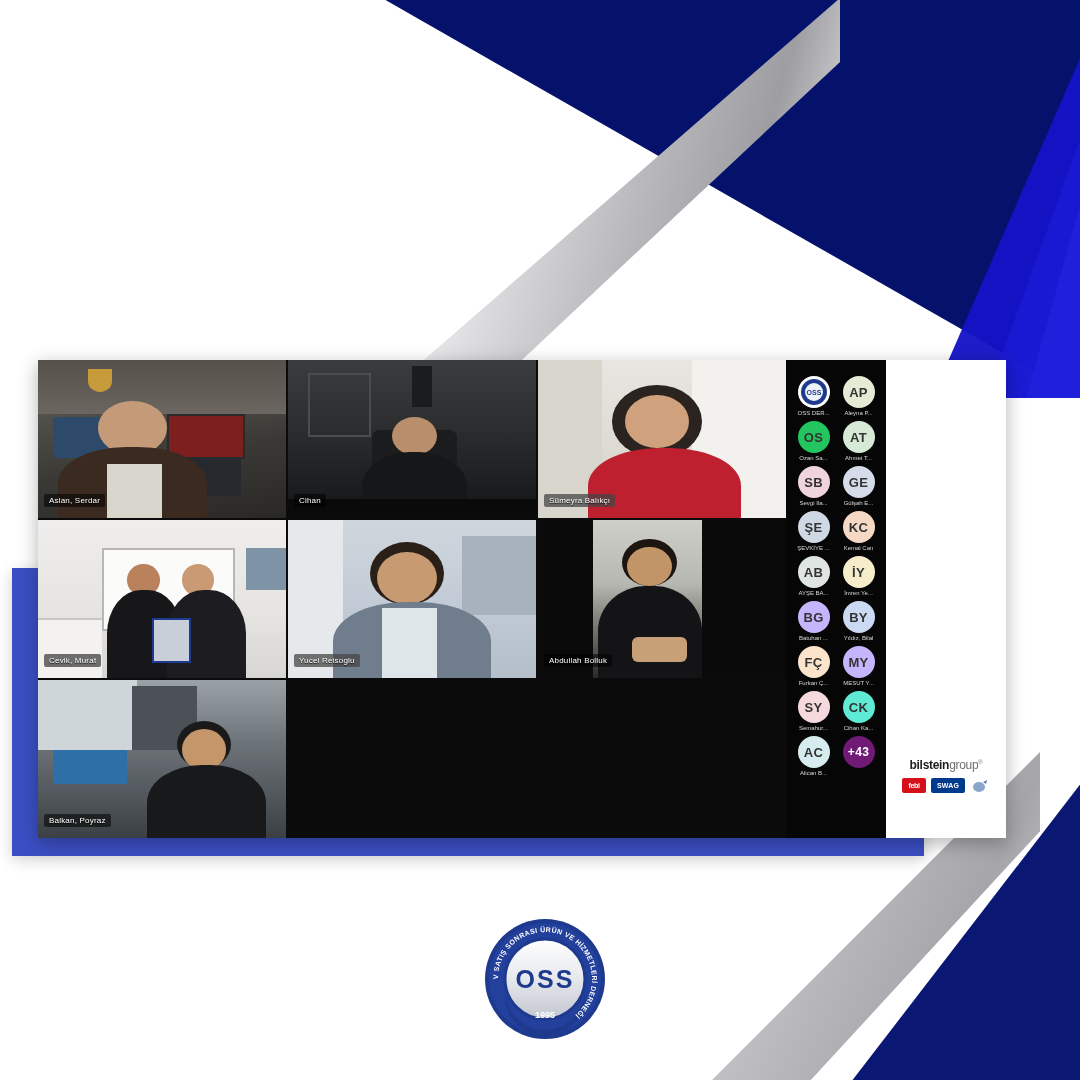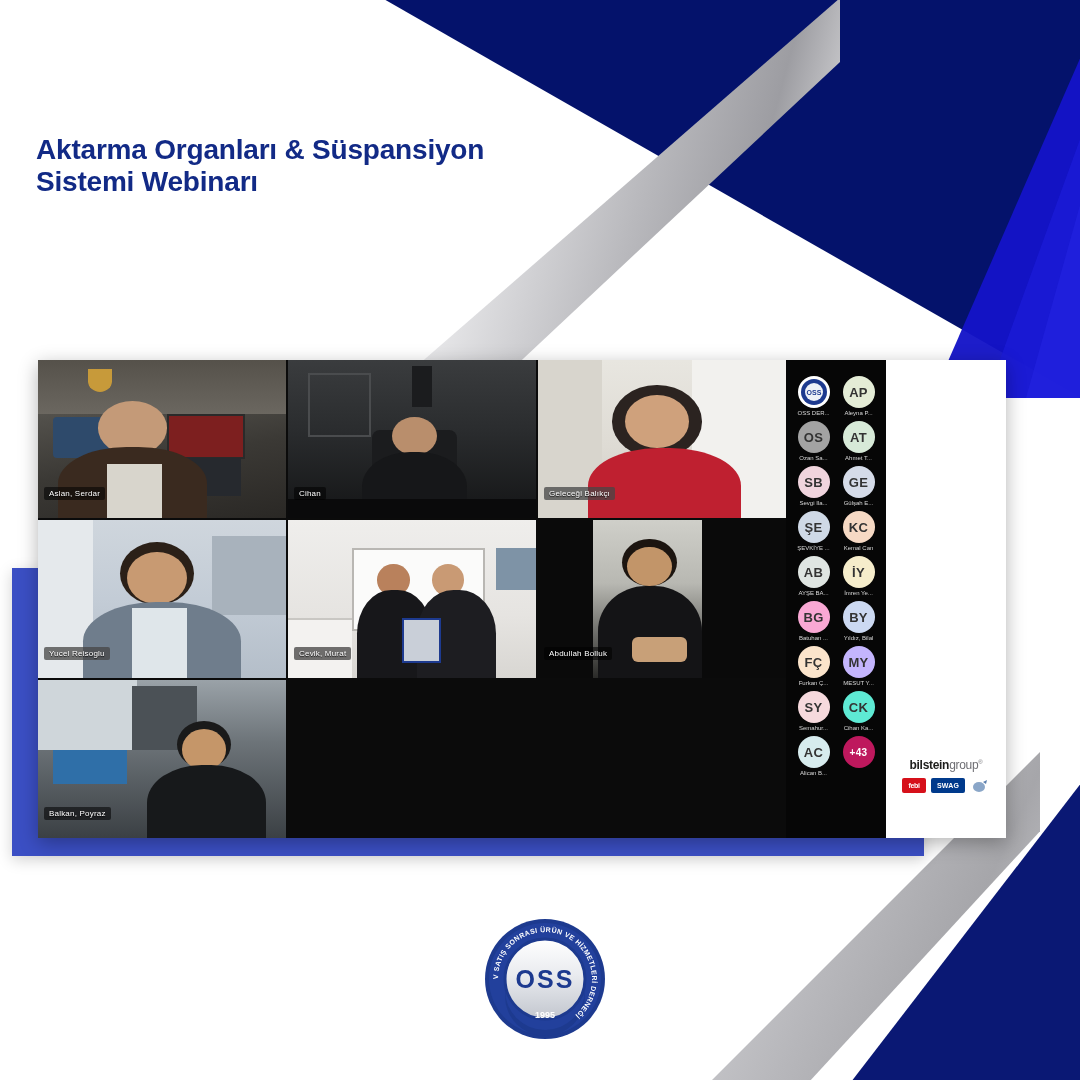--- a/index.html
+++ b/index.html
@@ -87,21 +87,21 @@
     background:#ffffff;box-shadow:0 5px 18px rgba(0,0,0,.3);overflow:hidden;
   }
   .video-grid{
     position:absolute;left:0;top:0;width:748px;height:478px;
     display:grid;grid-template-columns:repeat(3,1fr);grid-template-rows:repeat(3,1fr);
     gap:2px;background:#0b0b0b;
   }
   .tile{position:relative;overflow:hidden;background:#000;}
   .tile .scene{position:absolute;inset:0;}
   .nametag{
-    position:absolute;left:6px;bottom:18px;z-index:4;
+    position:absolute;left:6px;bottom:11px;z-index:4;
     font-size:8px;color:#fff;padding:2px 5px;letter-spacing:.2px;
     background:rgba(0,0,0,.55);border-radius:2px;white-space:nowrap;
     text-shadow:0 1px 1px rgba(0,0,0,.9);
   }
   .nametag.light{background:rgba(70,70,70,.75);}
 
   
   .head{position:absolute;border-radius:50%;}
   .body{position:absolute;border-radius:46% 46% 0 0;}
 
@@ -117,21 +117,21 @@
   .p-cell{display:flex;flex-direction:column;align-items:center;}
   .avatar{
     width:32px;height:32px;border-radius:50%;
     display:flex;align-items:center;justify-content:center;
     font-size:13px;font-weight:bold;color:#333;letter-spacing:.3px;
   }
   .p-name{
     font-size:6px;color:#d8d8d8;margin-top:2px;max-width:46px;
     overflow:hidden;text-overflow:ellipsis;white-space:nowrap;text-align:center;
   }
-  .avatar.more{background:#be185d;color:#fff;font-size:10px;}
+  .avatar.more{background:#701a75;color:#fff;font-size:12px;}
   .oss-avatar{
     width:32px;height:32px;border-radius:50%;background:#fff;
     display:flex;align-items:center;justify-content:center;position:relative;
   }
 
   
   .brand-panel{
     position:absolute;right:0;top:0;width:120px;height:478px;background:#fff;
   }
   .brand-inner{position:absolute;left:8px;top:398px;width:104px;text-align:center;}
@@ -167,22 +167,20 @@
   <div class="deco tr-blue2"></div>
   <div class="deco tr-blue3"></div>
 
   <div class="deco br-navy"></div>
   <div class="deco br-navy2"></div>
   <div class="deco br-gray"></div>
 
   <div class="deco blue-plate"></div>
 
   <div class="title-block">
-    <h2 class="subtitle">Aktarma Organları &amp; Süspansiyon
-Sistemi Webinarı</h2>
   </div>
 
   <div class="meeting">
 
     <div class="video-grid">
 
       <div class="tile">
         <div class="scene" style="background:linear-gradient(170deg,#6d6a63 0%,#514f4a 30%,#3b3935 60%,#2a2825 100%);">
           <div style="position:absolute;left:0;top:0;width:100%;height:34%;background:linear-gradient(180deg,#55514a,#6b6760);"></div>
           <div style="position:absolute;left:52%;top:34%;width:30%;height:26%;background:#7d1f1f;border:2px solid #2a2a2a;"></div>
@@ -209,49 +207,49 @@
       </div>
 
       <div class="tile">
         <div class="scene" style="background:linear-gradient(180deg,#e8e6e0 0%,#dedbd4 55%,#cfcbc3 100%);">
           <div style="position:absolute;left:62%;top:0;width:38%;height:100%;background:#f2f1ee;"></div>
           <div style="position:absolute;left:0;top:0;width:26%;height:100%;background:#d8d5cd;"></div>
           <div class="head" style="left:30%;top:16%;width:36%;height:46%;background:#2b2320;"></div>
           <div class="head" style="left:35%;top:22%;width:26%;height:34%;background:#cfa17c;"></div>
           <div class="body" style="left:20%;top:56%;width:62%;height:52%;background:#bf2030;"></div>
         </div>
-        <div class="nametag light">Geleceği Balıkçı</div>
-      </div>
-
-      <div class="tile">
-        <div class="scene" style="background:linear-gradient(180deg,#cfd6dd 0%,#c3ccd6 50%,#b4bec9 100%);">
-          <div style="position:absolute;left:0;top:0;width:22%;height:100%;background:#e5e9ec;"></div>
-          <div style="position:absolute;left:70%;top:10%;width:30%;height:50%;background:#a8b2bc;"></div>
-          <div class="head" style="left:33%;top:14%;width:30%;height:40%;background:#2b2018;"></div>
-          <div class="head" style="left:36%;top:20%;width:24%;height:33%;background:#c89a72;"></div>
-          <div class="body" style="left:18%;top:52%;width:64%;height:54%;background:#6f7d8c;"></div>
-          <div style="position:absolute;left:38%;top:56%;width:22%;height:48%;background:#dfe6ea;"></div>
-        </div>
-        <div class="nametag light">Yucel Reisoglu</div>
+        <div class="nametag light">Sümeyra Balıkçı</div>
       </div>
 
       <div class="tile">
         <div class="scene" style="background:linear-gradient(180deg,#efeeec 0%,#e6e4e1 60%,#d8d6d2 100%);">
           <div style="position:absolute;left:26%;top:18%;width:52%;height:50%;background:#fbfbfa;border:2px solid #b9b7b3;"></div>
           <div style="position:absolute;left:84%;top:18%;width:16%;height:26%;background:#7e93a6;"></div>
           <div style="position:absolute;left:0;top:62%;width:26%;height:38%;background:#f3f2f0;border-top:2px solid #c9c7c3;"></div>
           <div class="head" style="left:36%;top:28%;width:13%;height:20%;background:#b9815c;"></div>
           <div class="body" style="left:28%;top:44%;width:30%;height:60%;background:#17171a;"></div>
           <div class="head" style="left:58%;top:28%;width:13%;height:20%;background:#c99a74;"></div>
           <div class="body" style="left:52%;top:44%;width:32%;height:60%;background:#1d1d21;"></div>
           <div style="position:absolute;left:46%;top:62%;width:14%;height:26%;background:#c9cfd8;border:2px solid #1d3a8f;"></div>
         </div>
         <div class="nametag">Cevik, Murat</div>
       </div>
 
+      <div class="tile">
+        <div class="scene" style="background:linear-gradient(180deg,#cfd6dd 0%,#c3ccd6 50%,#b4bec9 100%);">
+          <div style="position:absolute;left:0;top:0;width:22%;height:100%;background:#e5e9ec;"></div>
+          <div style="position:absolute;left:70%;top:10%;width:30%;height:50%;background:#a8b2bc;"></div>
+          <div class="head" style="left:33%;top:14%;width:30%;height:40%;background:#2b2018;"></div>
+          <div class="head" style="left:36%;top:20%;width:24%;height:33%;background:#c89a72;"></div>
+          <div class="body" style="left:18%;top:52%;width:64%;height:54%;background:#6f7d8c;"></div>
+          <div style="position:absolute;left:38%;top:56%;width:22%;height:48%;background:#dfe6ea;"></div>
+        </div>
+        <div class="nametag light">Yucel Reisoglu</div>
+      </div>
+
 
       <div class="tile">
         <div class="scene" style="background:#0a0a0a;">
           <div style="position:absolute;left:22%;top:0;width:44%;height:100%;background:linear-gradient(180deg,#cfcfc9 0%,#b8b8b2 40%,#2a2a28 100%);"></div>
           <div class="head" style="left:34%;top:12%;width:22%;height:30%;background:#1c1510;"></div>
           <div class="head" style="left:36%;top:17%;width:18%;height:25%;background:#c29569;"></div>
           <div class="body" style="left:24%;top:42%;width:42%;height:62%;background:#141416;"></div>
           <div style="position:absolute;left:38%;top:74%;width:22%;height:16%;background:#c8a078;border-radius:6px;"></div>
         </div>
         <div class="nametag">Abdullah Bolluk</div>
@@ -284,21 +282,21 @@
           </div>
           <div class="p-name">OSS DER...</div>
         </div>
 
         <div class="p-cell">
           <div class="avatar" style="background:#e4ecd6">AP</div>
           <div class="p-name">Aleyna P...</div>
         </div>
 
         <div class="p-cell">
-          <div class="avatar" style="background:#a3a3a3">OS</div>
+          <div class="avatar" style="background:#22c55e">OS</div>
           <div class="p-name">Ozan Sa...</div>
         </div>
 
         <div class="p-cell">
           <div class="avatar" style="background:#d7ead8">AT</div>
           <div class="p-name">Ahmet T...</div>
         </div>
 
         <div class="p-cell">
           <div class="avatar" style="background:#f0d4dd">SB</div>
@@ -324,21 +322,21 @@
           <div class="avatar" style="background:#dfe5e2">AB</div>
           <div class="p-name">AYŞE BA...</div>
         </div>
 
         <div class="p-cell">
           <div class="avatar" style="background:#f6edcb">İY</div>
           <div class="p-name">İmren Ye...</div>
         </div>
 
         <div class="p-cell">
-          <div class="avatar" style="background:#f9a8d4">BG</div>
+          <div class="avatar" style="background:#c4b5fd">BG</div>
           <div class="p-name">Batuhan ...</div>
         </div>
 
         <div class="p-cell">
           <div class="avatar" style="background:#ccd9f2">BY</div>
           <div class="p-name">Yıldız, Bilal</div>
         </div>
 
         <div class="p-cell">
           <div class="avatar" style="background:#fbe4cb">FÇ</div>

